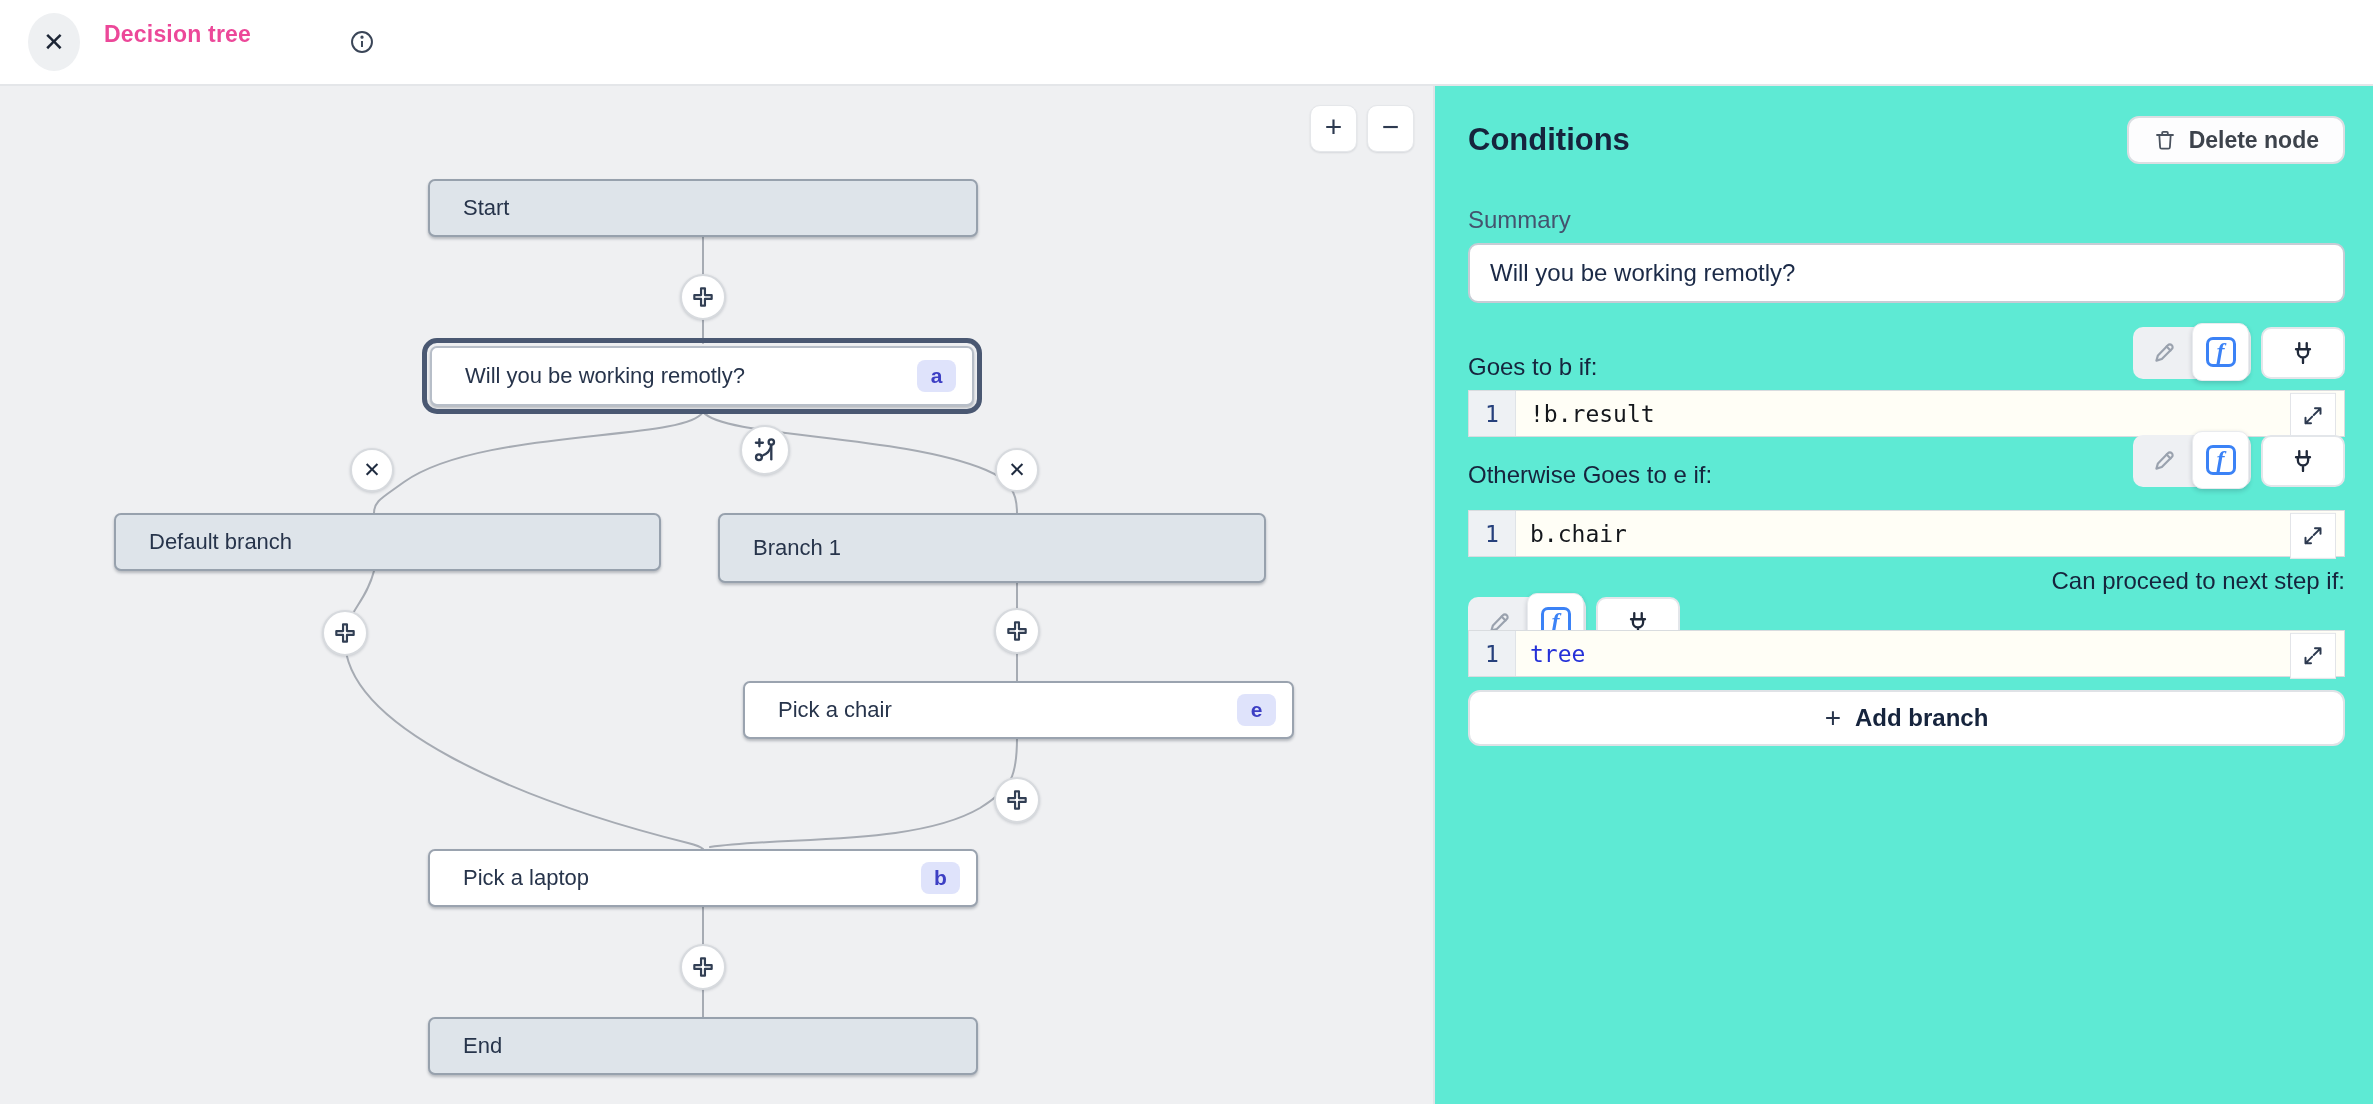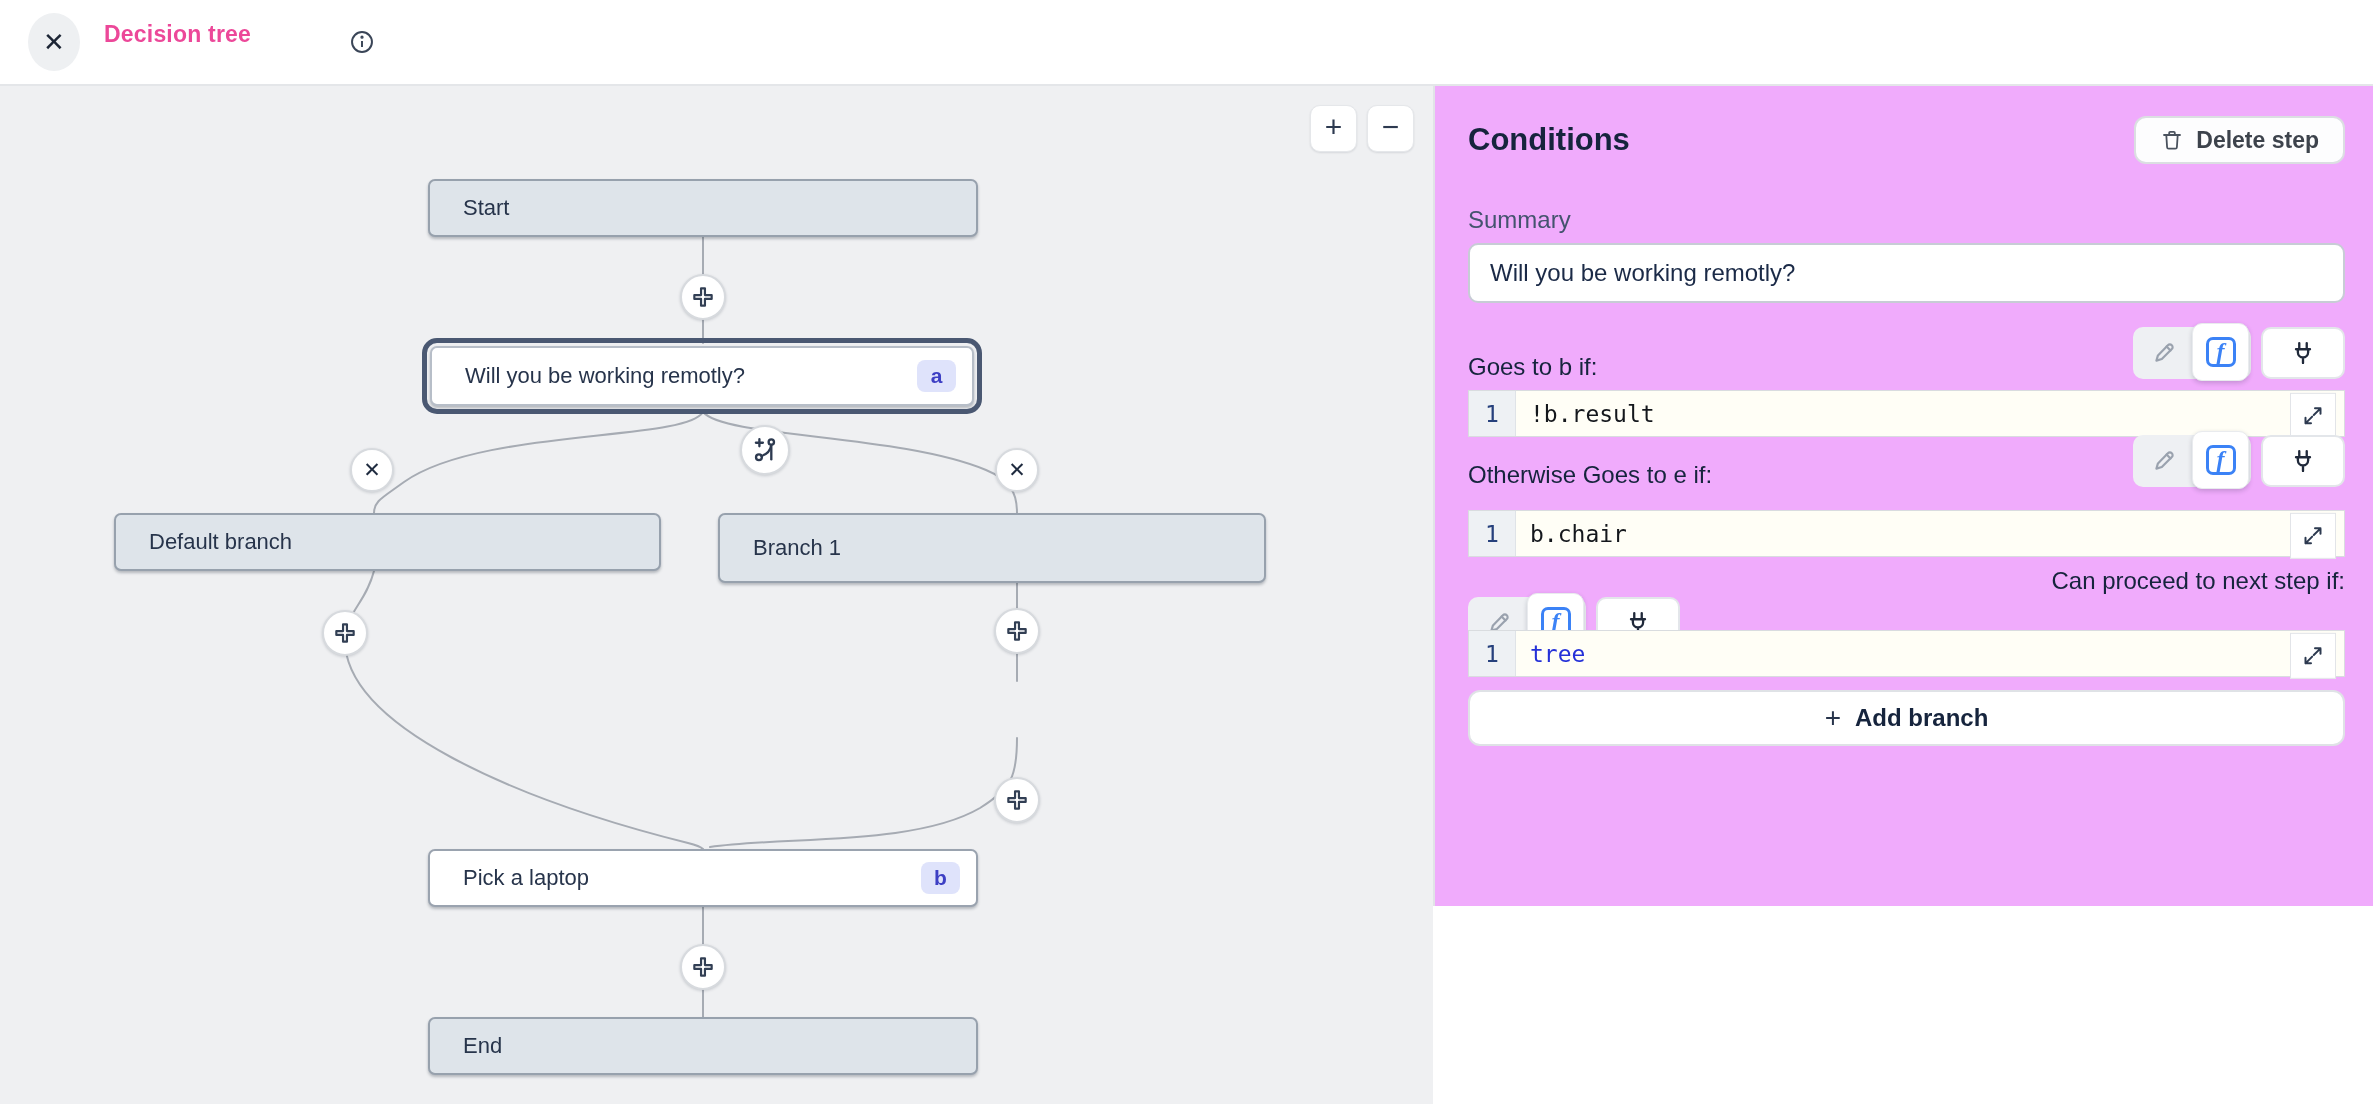--- a/index.html
+++ b/index.html
@@ -36,22 +36,22 @@
   .circ { position:absolute; background:#ffffff; border:2px solid #d7dade;
     border-radius:50%; display:flex; align-items:center; justify-content:center;
     box-shadow:0 1px 3px rgba(30,40,55,.18); cursor:pointer; color:#2d3a50; }
   .circ.x { font-size:21px; color:#1f2b3f; }
   .zoom-btn { position:absolute; width:47px; height:47px; border-radius:10px;
     background:#ffffff; border:1px solid #e5e7ea; box-shadow:0 1px 2px rgba(30,40,55,.12);
     font-size:30px; color:#2d3a50; display:flex; align-items:center;
     justify-content:center; cursor:pointer; padding-bottom:3px; }
 
   
-  .panel { position:absolute; left:1433px; top:86px; width:940px; height:820px;
-    background:#f0abfc; border-left:2px solid #e1e3e7; }
+  .panel { position:absolute; left:1433px; top:86px; width:940px; height:1018px;
+    background:#5eead4; border-left:2px solid #e1e3e7; }
   .panel-head { position:absolute; left:33px; right:28px; top:30px; height:48px;
     display:flex; align-items:center; justify-content:space-between; }
   .panel-title { font-size:31px; font-weight:700; color:#16243d; }
   .delete-btn { height:48px; padding:0 24px; border-radius:12px;
     background:#fdfdfe; border:2px solid #dbdee2; display:flex; align-items:center;
     gap:12px; font-size:23px; font-weight:700; color:#3d434c; cursor:pointer; }
   .summary-label { position:absolute; left:33px; top:120px; font-size:24px; color:#44536e; }
   .summary-input { position:absolute; left:33px; right:28px; top:157px; height:60px;
     border:2px solid #c7ccd5; border-radius:10px; font-size:24px; color:#1b2a47;
     padding:0 20px; font-family:"Liberation Sans", sans-serif; background:#ffffff; }
@@ -138,20 +138,24 @@
     </div>
 
     <div class="node" style="left:114px; top:427px; width:547px; height:58px;">
       <span>Default branch</span>
     </div>
 
     <div class="node" style="left:718px; top:427px; width:548px; height:70px;">
       <span>Branch 1</span>
     </div>
 
+    <div class="node white" style="left:743px; top:595px; width:551px; height:58px;">
+      <span>Pick a chair</span>
+      <span class="badge">e</span>
+    </div>
 
     <div class="node" style="left:428px; top:931px; width:550px; height:58px;">
       <span>End</span>
     </div>
 
     <div class="node white" style="left:428px; top:763px; width:550px; height:58px;">
       <span>Pick a laptop</span>
       <span class="badge">b</span>
     </div>
 
@@ -223,21 +227,21 @@
     <div class="panel-head">
       <div class="panel-title">Conditions</div>
       <button class="delete-btn">
         <span>
           <svg width="24" height="24" viewBox="0 0 24 24" fill="none" stroke="#4a525e" stroke-width="1.8" stroke-linecap="round" stroke-linejoin="round">
             <path d="M4 7h16"></path>
               <path d="M9.2 7V4.8a1 1 0 0 1 1-1h3.6a1 1 0 0 1 1 1V7"></path>
             <path d="M6.3 7l.8 12.2a1.6 1.6 0 0 0 1.6 1.5h6.6a1.6 1.6 0 0 0 1.6-1.5L17.7 7"></path>
           </svg>
         </span>
-        <span>Delete step</span>
+        <span>Delete node</span>
       </button>
     </div>
 
     <div class="summary-label">Summary</div>
     <input class="summary-input" type="text" value="Will you be working remotly?" style="">
 
     <div class="cond-band" style="top:241px;">
       <div class="cond-label">Goes to b if:</div>
       <div class="icon-cluster">
         <div class="seg">

